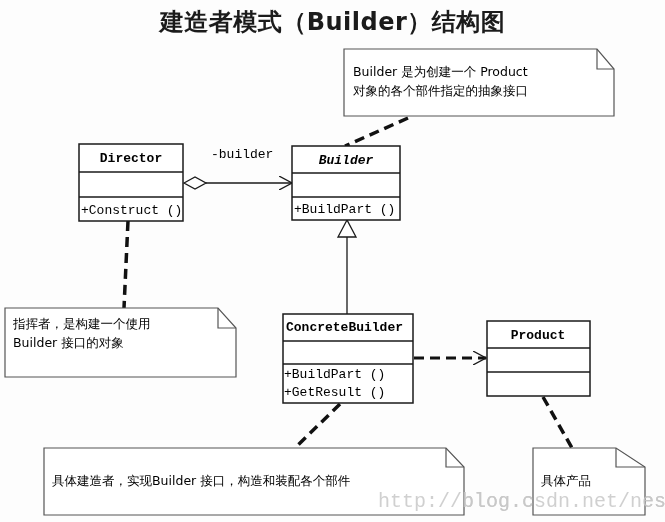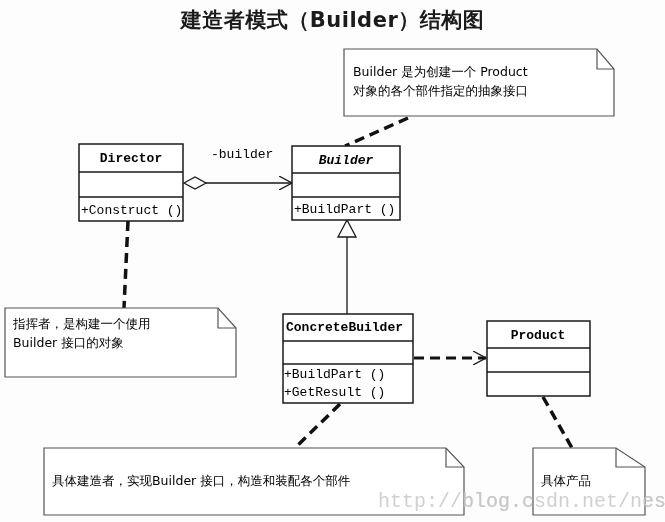--- a/index.html
+++ b/index.html
@@ -1,20 +1,20 @@
 <!DOCTYPE html>
 <html><head>
 <meta charset="utf-8">
 <style>
   html, body { margin: 0; padding: 0; }
   body { width: 665px; height: 522px; background: #fdfdfd; position: relative; overflow: hidden;
          font-family: "DejaVu Serif", serif; color: #1a1a1a; }
   #diagram { position: absolute; left: 0; top: 0; width: 665px; height: 522px; }
   .title { position: absolute; left: 0; width: 665px; top: 6px; text-align: center;
-           font-family: "DejaVu Sans", sans-serif; font-weight: bold; font-size: 21px; color: #1b1b1b; letter-spacing: 0.5px; }
+           font-family: "DejaVu Sans", sans-serif; font-weight: bold; font-size: 24px; color: #1b1b1b; letter-spacing: 0.5px; }
   .cls-name { font-family: "Liberation Mono", monospace; font-weight: bold; font-size: 13px; }
   .cls-name.italic { font-style: italic; }
   .member { font-family: "Liberation Mono", monospace; font-size: 13px; }
   .note-text { font-family: "DejaVu Sans", sans-serif; font-size: 12.5px; }
   .label { font-family: "Liberation Mono", monospace; font-size: 13px; }
   .watermark { font-family: "Liberation Mono", monospace; font-size: 20px; fill: #c8c8c8; }
 </style>
 </head>
 <body>
 

